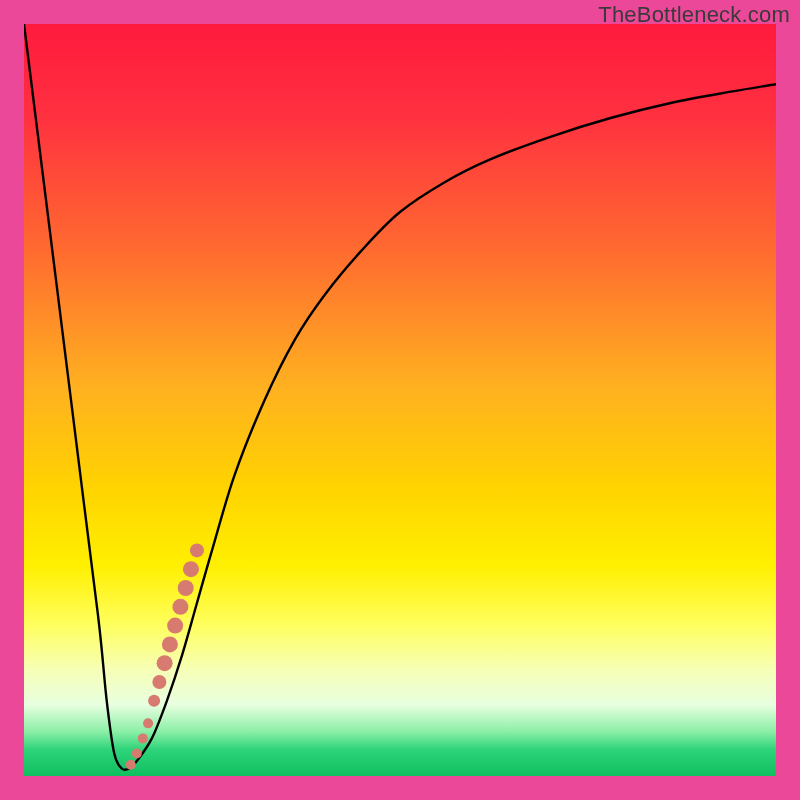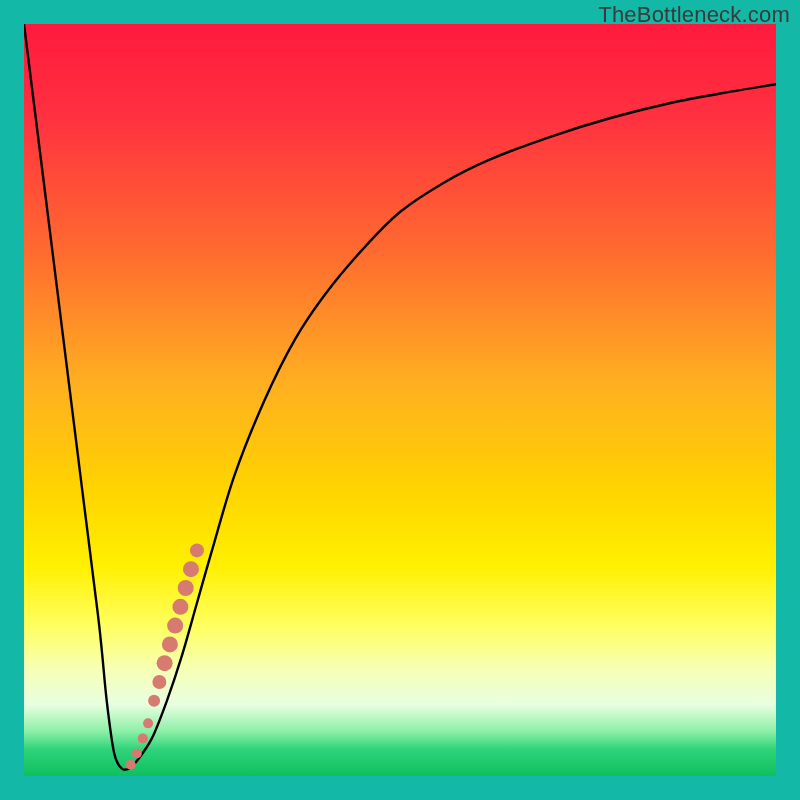--- a/index.html
+++ b/index.html
@@ -7,21 +7,21 @@
     padding: 0;
     width: 800px;
     height: 800px;
     overflow: hidden;
     background: #000;
     font-family: Arial, Helvetica, sans-serif;
   }
   .frame {
     position: absolute;
     inset: 0;
-    background: #14b8a6;
+    background: #ec4899;
   }
   .plot {
     position: absolute;
     left: 24px;
     top: 24px;
     width: 752px;
     height: 752px;
     overflow: hidden;
   }
   .attrib {

